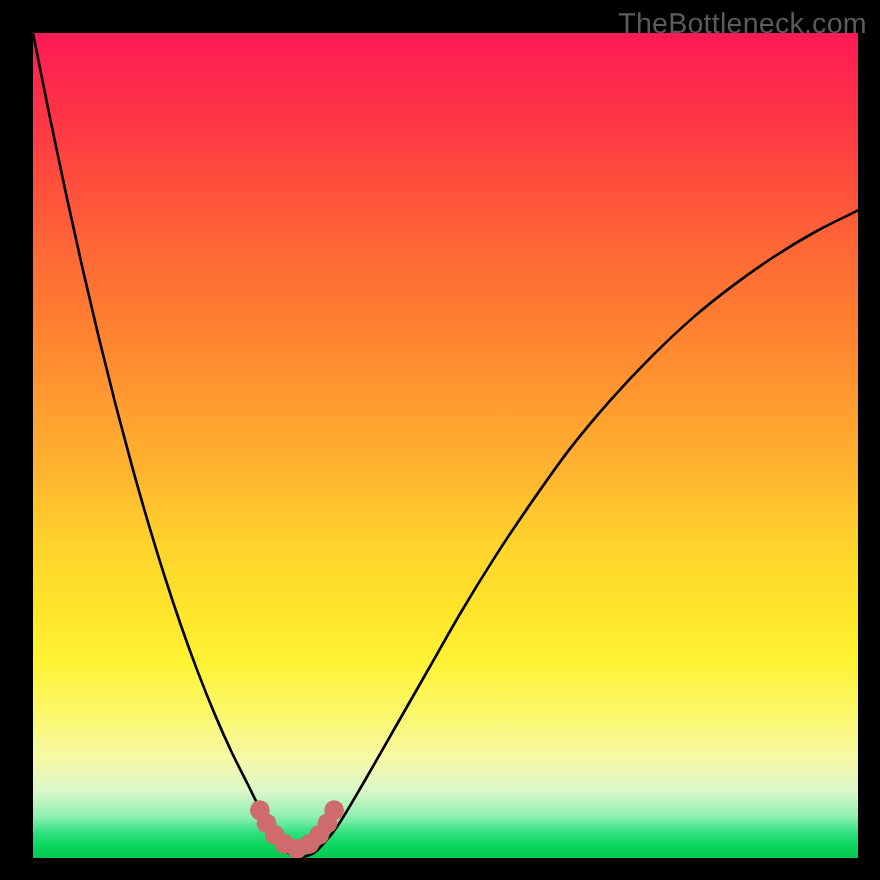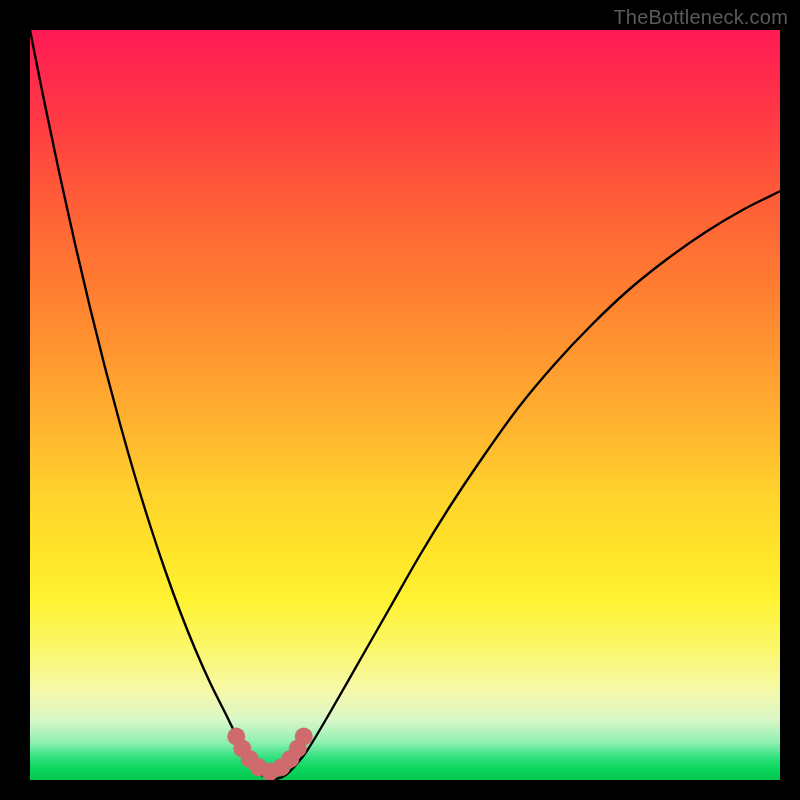--- a/index.html
+++ b/index.html
@@ -43,21 +43,21 @@
       #2fe07c 97%,
       #0bd65e 98.5%,
       #07c64f 100%
     );
   }
   .watermark {
     position: absolute;
     top: 6px;
     right: 12px;
     color: #5b5b5b;
-    font-size: 20px;
+    font-size: 26px;
     font-weight: 500;
     letter-spacing: 0.2px;
     user-select: none;
   }
   svg.curve {
     position: absolute;
     left: 0;
     top: 0;
     width: 750px;
     height: 750px;

